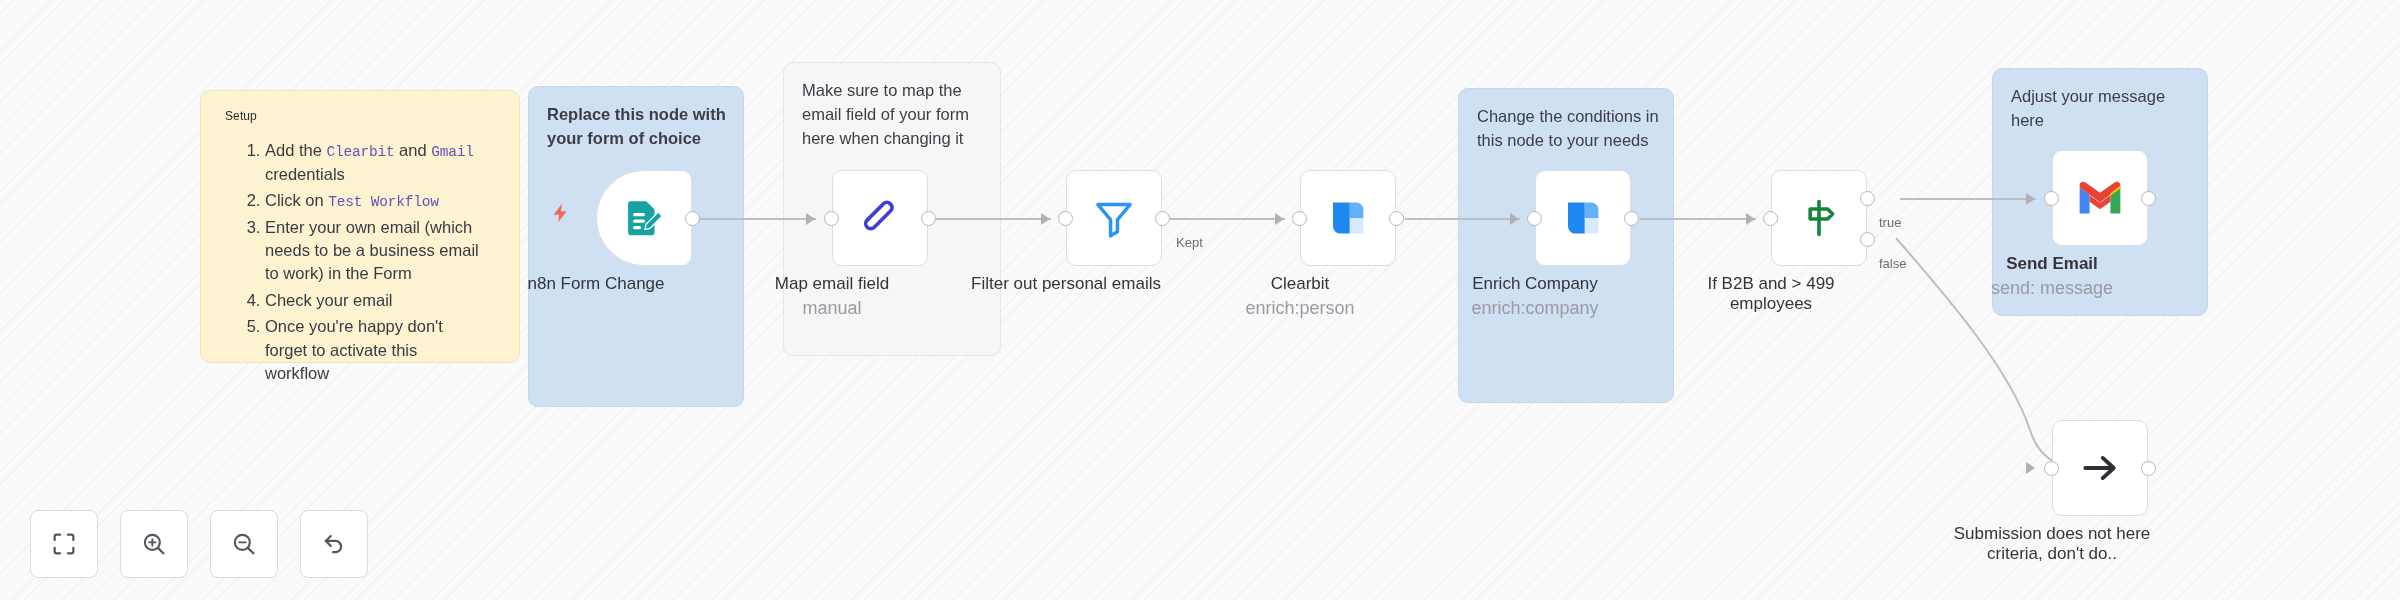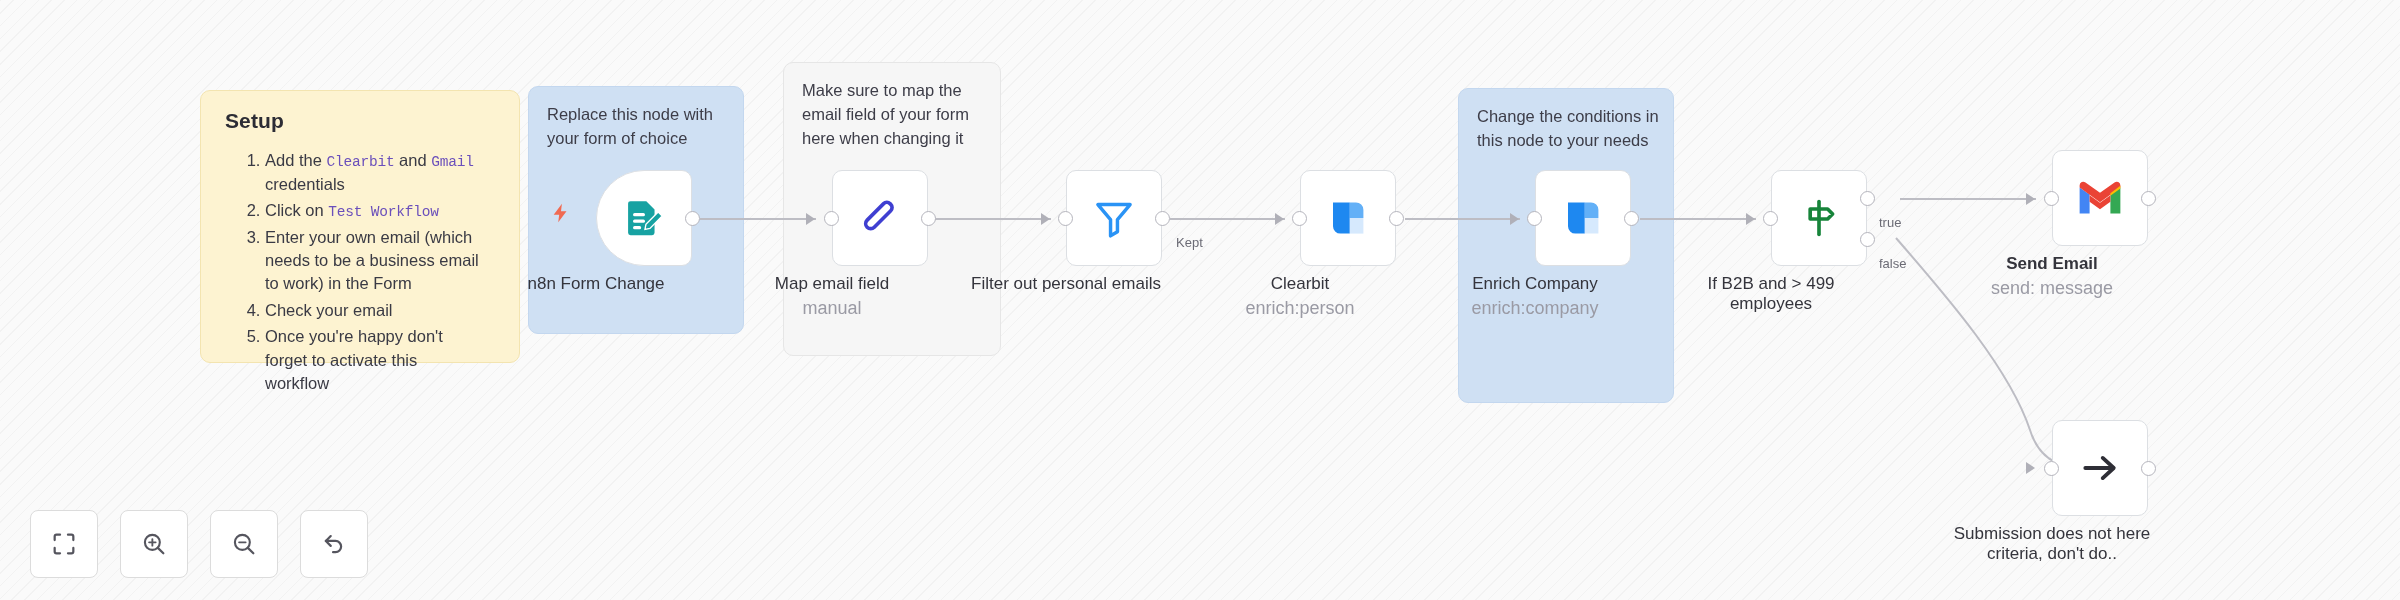--- a/index.html
+++ b/index.html
@@ -22,21 +22,21 @@
     background:#fdf3d1;border:1px solid #f3e4b0;
     padding:18px 20px 16px 22px;
   }
   .sticky-blue{
     background:#cfe0f3;border:1px solid #c3d7ef;
   }
   .sticky-grey{
     background:#f6f6f6;border:1px solid #e6e6e6;
   }
   .sticky-title{
-    font-size:21px;font-weight:bold;color:#2c2c34;margin:0 0 10px 2px;
+    font-size:12px;font-weight:normal;color:#2c2c34;margin:0 0 10px 2px;
     letter-spacing:.1px;
   }
   .sticky-list{margin:16px;padding-left:26px;color:#3a3a44;font-size:16.5px;line-height:1.42;}
   .sticky-list li{margin-bottom:3px;}
   code.cd{
     font-family:"Liberation Mono","DejaVu Sans Mono",monospace;
     font-size:14.5px;color:#6a4fbb;background:transparent;letter-spacing:-0.2px;
   }
   .sticky-note-text{
     position:absolute;top:16px;left:18px;right:14px;
@@ -101,32 +101,35 @@
       </li>
       <li>
         <span>Click on </span><code class="cd">Test Workflow</code>
       </li>
       <li>Enter your own email (which needs to be a business email to work) in the Form</li>
       <li>Check your email</li>
       <li>Once you're happy don't forget to activate this workflow</li>
     </ol>
   </div>
 
-  <div class="sticky sticky-blue" style="left:528px;top:86px;width:216px;height:248px;">
+  <div class="sticky sticky-blue" style="left:528px;top:86px;width:216px;height:321px;font-weight:bold;">
     <div class="sticky-note-text">Replace this node with your form of choice</div>
   </div>
 
   <div class="sticky sticky-grey" style="left:783px;top:62px;width:218px;height:294px;">
     <div class="sticky-note-text">Make sure to map the email field of your form here when changing it</div>
   </div>
 
   <div class="sticky sticky-blue" style="left:1458px;top:88px;width:216px;height:315px;">
     <div class="sticky-note-text">Change the conditions in this node to your needs</div>
   </div>
 
+  <div class="sticky sticky-blue" style="left:1992px;top:68px;width:216px;height:248px;">
+    <div class="sticky-note-text">Adjust your message here</div>
+  </div>
 
   <div class="edge" style="left:700px;top:218px;width:116px;"></div>
   <div class="arrowhead" style="left:806px;top:213px;"></div>
 
   <div class="edge" style="left:935px;top:218px;width:116px;"></div>
   <div class="arrowhead" style="left:1041px;top:213px;"></div>
 
   <div class="edge" style="left:1170px;top:218px;width:115px;"></div>
   <div class="arrowhead" style="left:1275px;top:213px;"></div>
 

